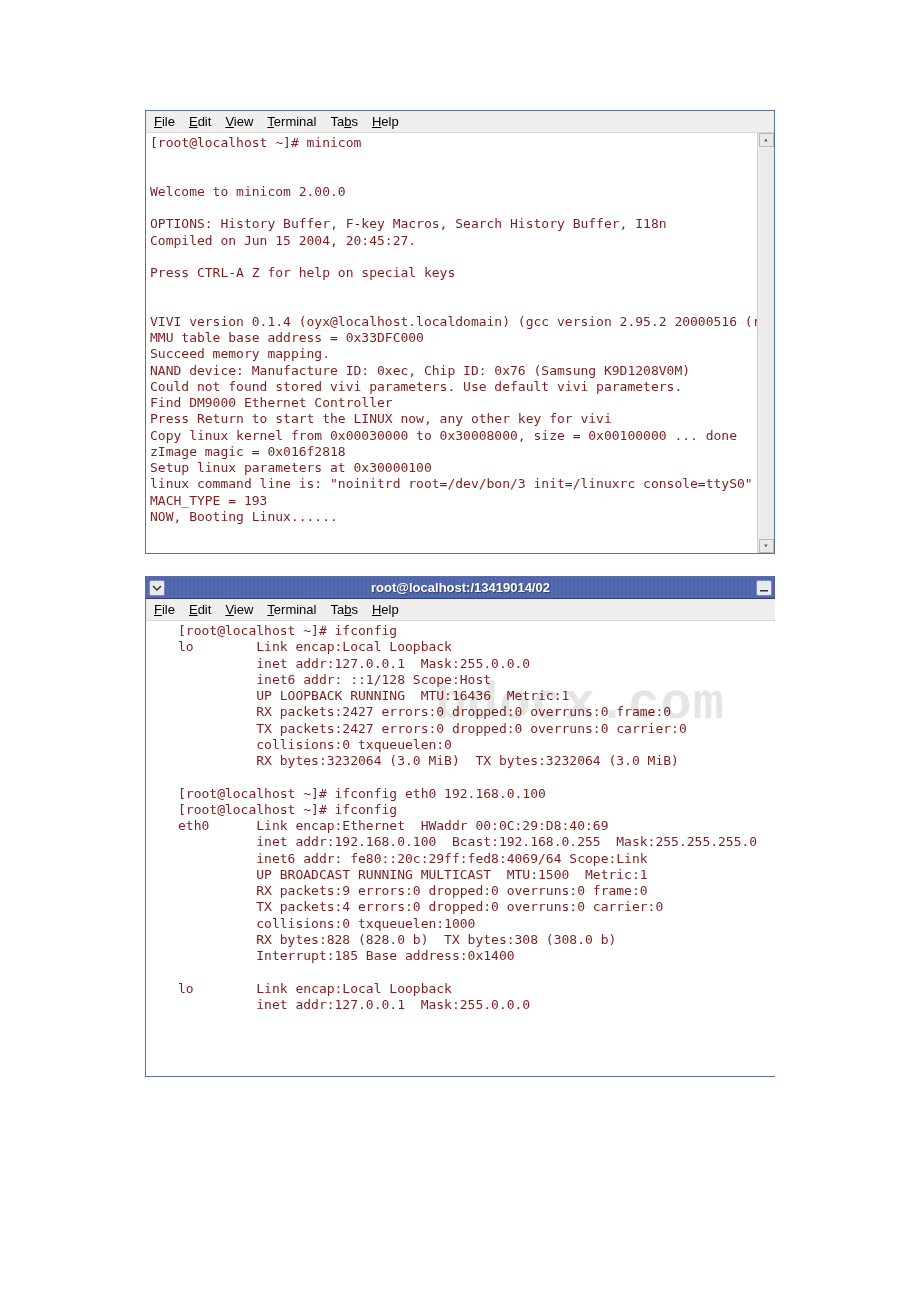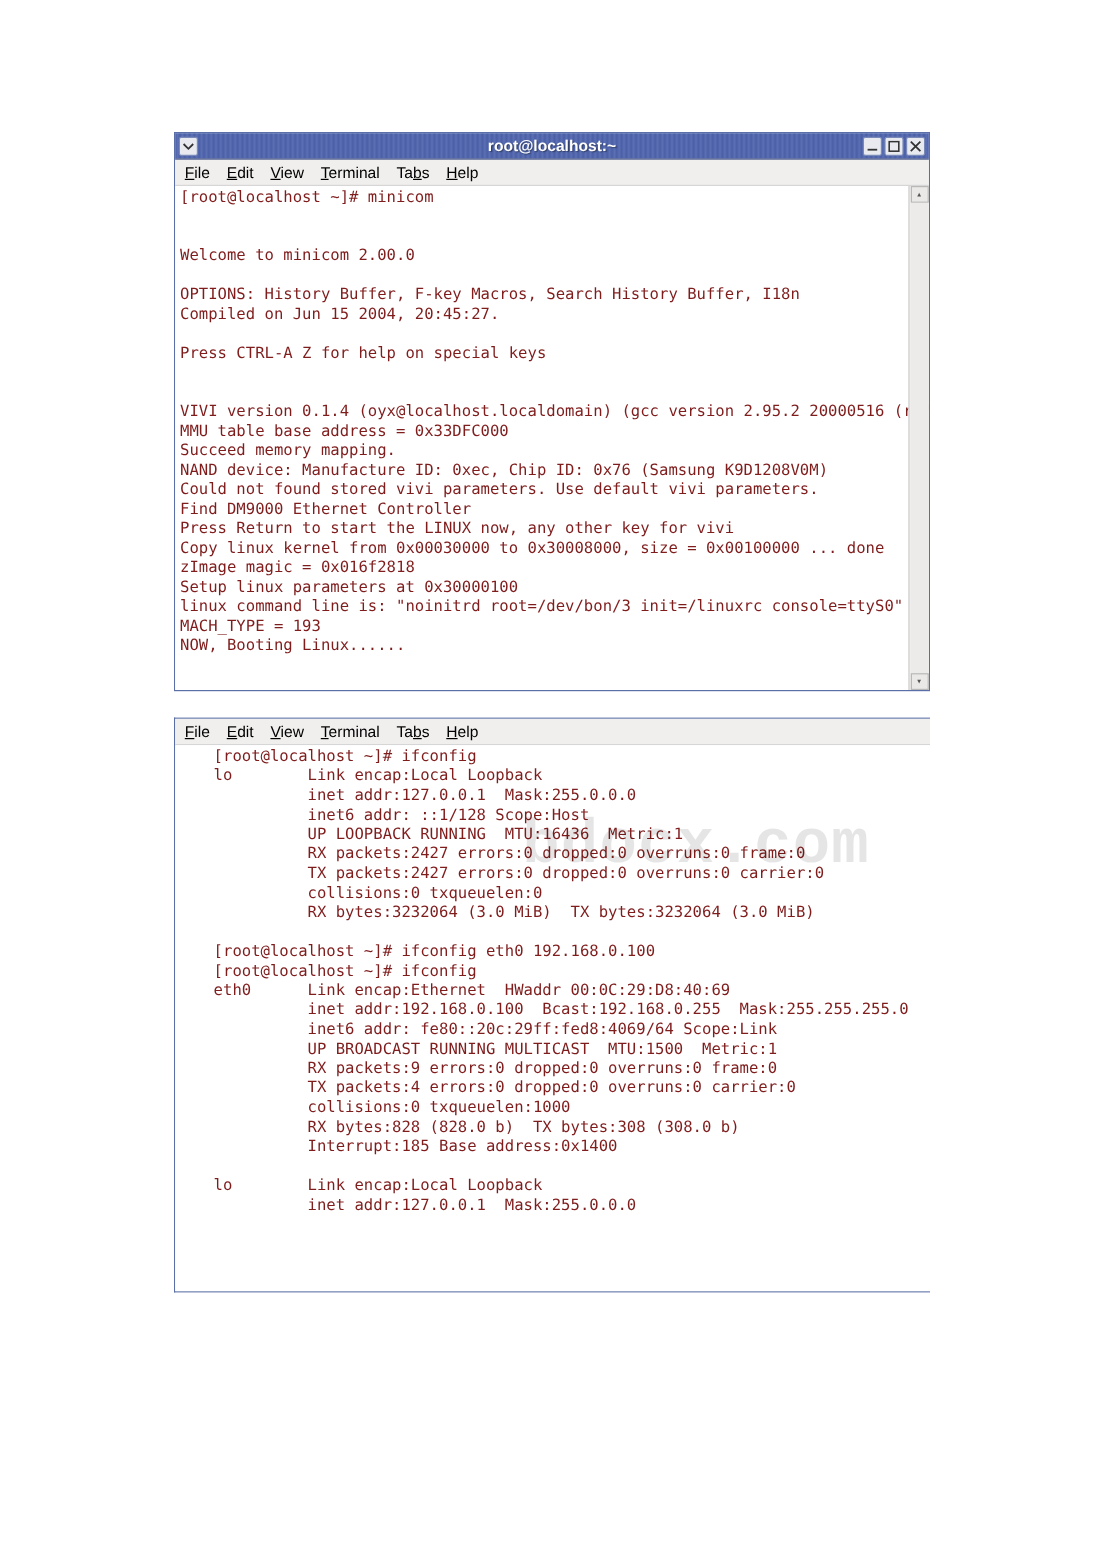--- a/index.html
+++ b/index.html
@@ -141,47 +141,20 @@
     #win2 .titlebar-right .title-btn:nth-child(3){ display:none; }
     #win2 { border-right: none; }
     #win2 .titlebar { overflow: hidden; }
   </style>
 </head>
 <body>
 
 <div class="page">
 
   <div class="window" id="win1">
-    <div class="titlebar">
-      <div class="titlebar-left">
-        <div class="title-btn">
-          <svg viewBox="0 0 10 10">
-              <path d="M1 3 L5 7 L9 3" fill="none" stroke="#333" stroke-width="1.5"></path>
-            </svg>
-        </div>
-      </div>
-      <span class="title-text">root@localhost:~</span>
-      <div class="titlebar-right">
-        <div class="title-btn">
-          <svg viewBox="0 0 10 10">
-              <rect x="1" y="7" width="8" height="1.5" fill="#333"></rect>
-            </svg>
-        </div>
-        <div class="title-btn">
-          <svg viewBox="0 0 10 10">
-              <rect x="1" y="1" width="8" height="8" fill="none" stroke="#333" stroke-width="1.3"></rect>
-            </svg>
-        </div>
-        <div class="title-btn">
-          <svg viewBox="0 0 10 10">
-              <path d="M1 1 L9 9 M9 1 L1 9" stroke="#333" stroke-width="1.5"></path>
-            </svg>
-        </div>
-      </div>
-    </div>
     <div class="menubar">
       <span class="menu-item"><span class="ul">F</span><span>ile</span></span>
       <span class="menu-item"><span class="ul">E</span>dit</span>
       <span class="menu-item"><span class="ul">V</span>iew</span>
       <span class="menu-item"><span class="ul">T</span>erminal</span>
       <span class="menu-item">Ta<span class="ul">b</span>s</span>
       <span class="menu-item"><span class="ul">H</span>elp</span>
     </div>
     <div class="terminal-content">
       <div class="terminal-body">[root@localhost ~]# minicom
@@ -210,20 +183,38 @@
 NOW, Booting Linux......</div>
       <div class="scrollbar">
         <div class="sb-btn">▴</div>
         <div class="sb-track"></div>
         <div class="sb-btn">▾</div>
       </div>
     </div>
   </div>
 
   <div class="window" id="win2">
+    <div class="titlebar">
+      <div class="titlebar-left">
+        <div class="title-btn">
+          <svg viewBox="0 0 10 10">
+              <path d="M1 3 L5 7 L9 3" fill="none" stroke="#333" stroke-width="1.5"></path>
+            </svg>
+        </div>
+      </div>
+      <span class="title-text">root@localhost:/13419014/02</span>
+      <div class="titlebar-right">
+        <div class="title-btn">
+          <svg viewBox="0 0 10 10">
+              <rect x="1" y="7" width="8" height="1.5" fill="#333"></rect>
+            </svg>
+        </div>
+
+      </div>
+    </div>
     <div class="menubar">
       <span class="menu-item"><span class="ul">F</span>ile</span>
       <span class="menu-item"><span class="ul">E</span>dit</span>
       <span class="menu-item"><span class="ul">V</span>iew</span>
       <span class="menu-item"><span class="ul">T</span>erminal</span>
       <span class="menu-item">Ta<span class="ul">b</span>s</span>
       <span class="menu-item"><span class="ul">H</span>elp</span>
     </div>
     <div class="terminal-content" style="position:relative;">
       <div class="watermark">bdocx.com</div>

